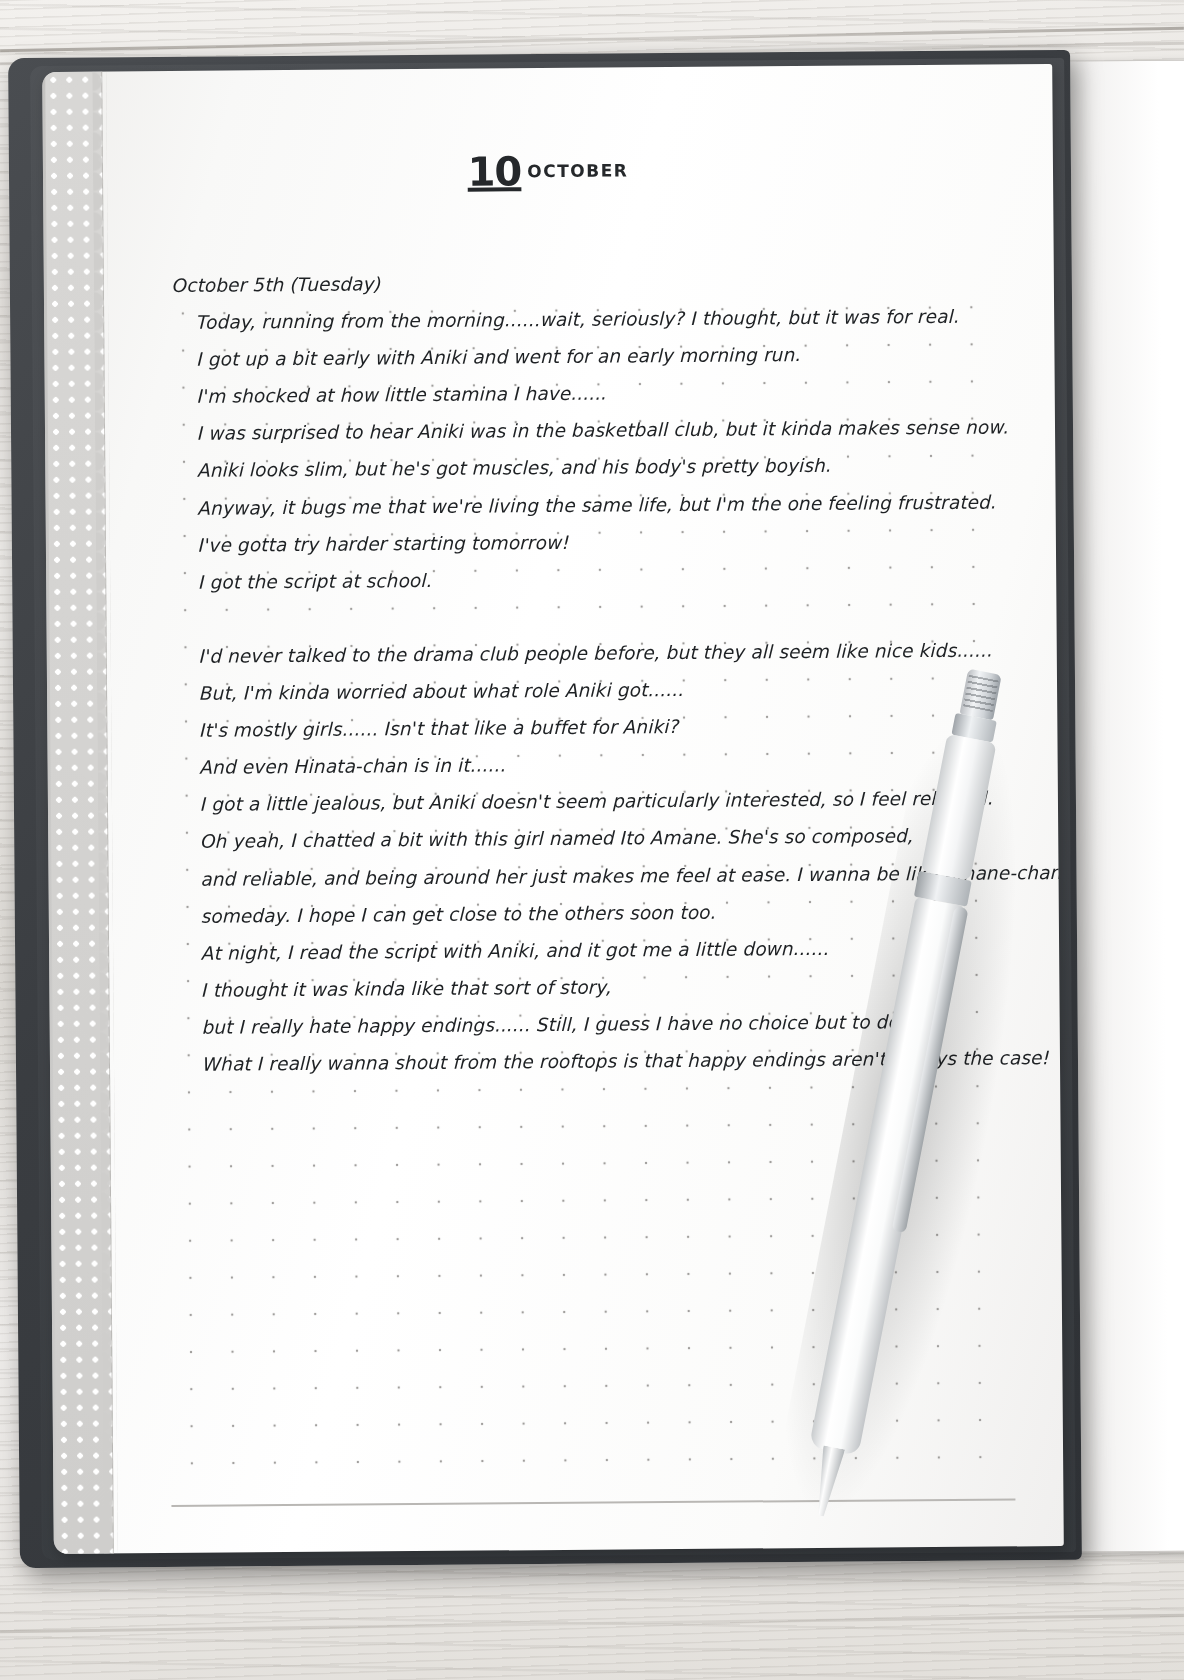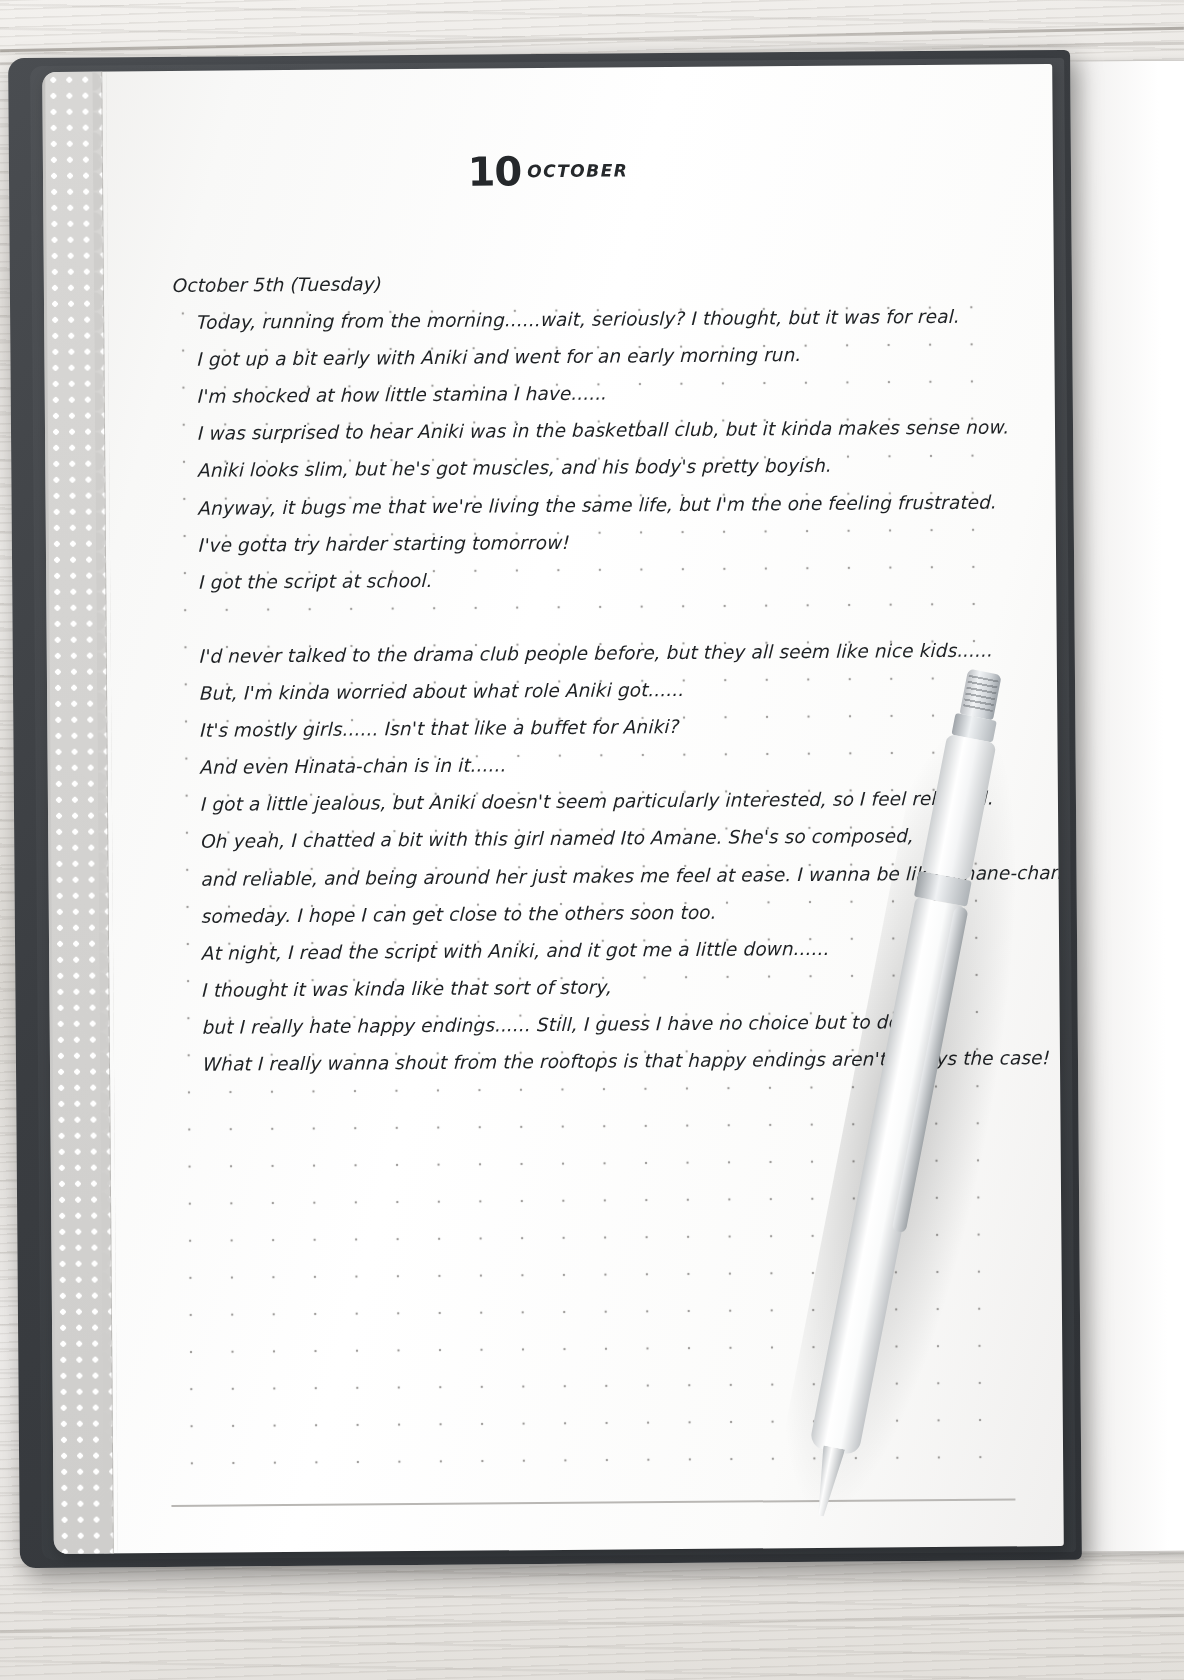--- a/index.html
+++ b/index.html
@@ -136,29 +136,29 @@
     top: 80px;
     text-align: center;
     color: #25282b;
   }
   .header .num {
     font-family: "DejaVu Sans", sans-serif;
     font-weight: 700;
     font-size: 40px;
     letter-spacing: -1px;
     vertical-align: middle;
+    text-decoration: underline;
   }
   .header .mon {
     font-family: "DejaVu Sans", sans-serif;
     font-weight: 700;
     font-size: 17px;
     letter-spacing: 1.5px;
     margin-left: 6px;
     vertical-align: middle;
-    font-style: italic;
   }
 
   
   .dot-grid {
     position: absolute;
     left: 118px;
     top: 224px;
     width: 838px;
     height: 1180px;
     background-image: radial-gradient(circle, #9c9a98 1.1px, rgba(255,255,255,0) 1.6px);

